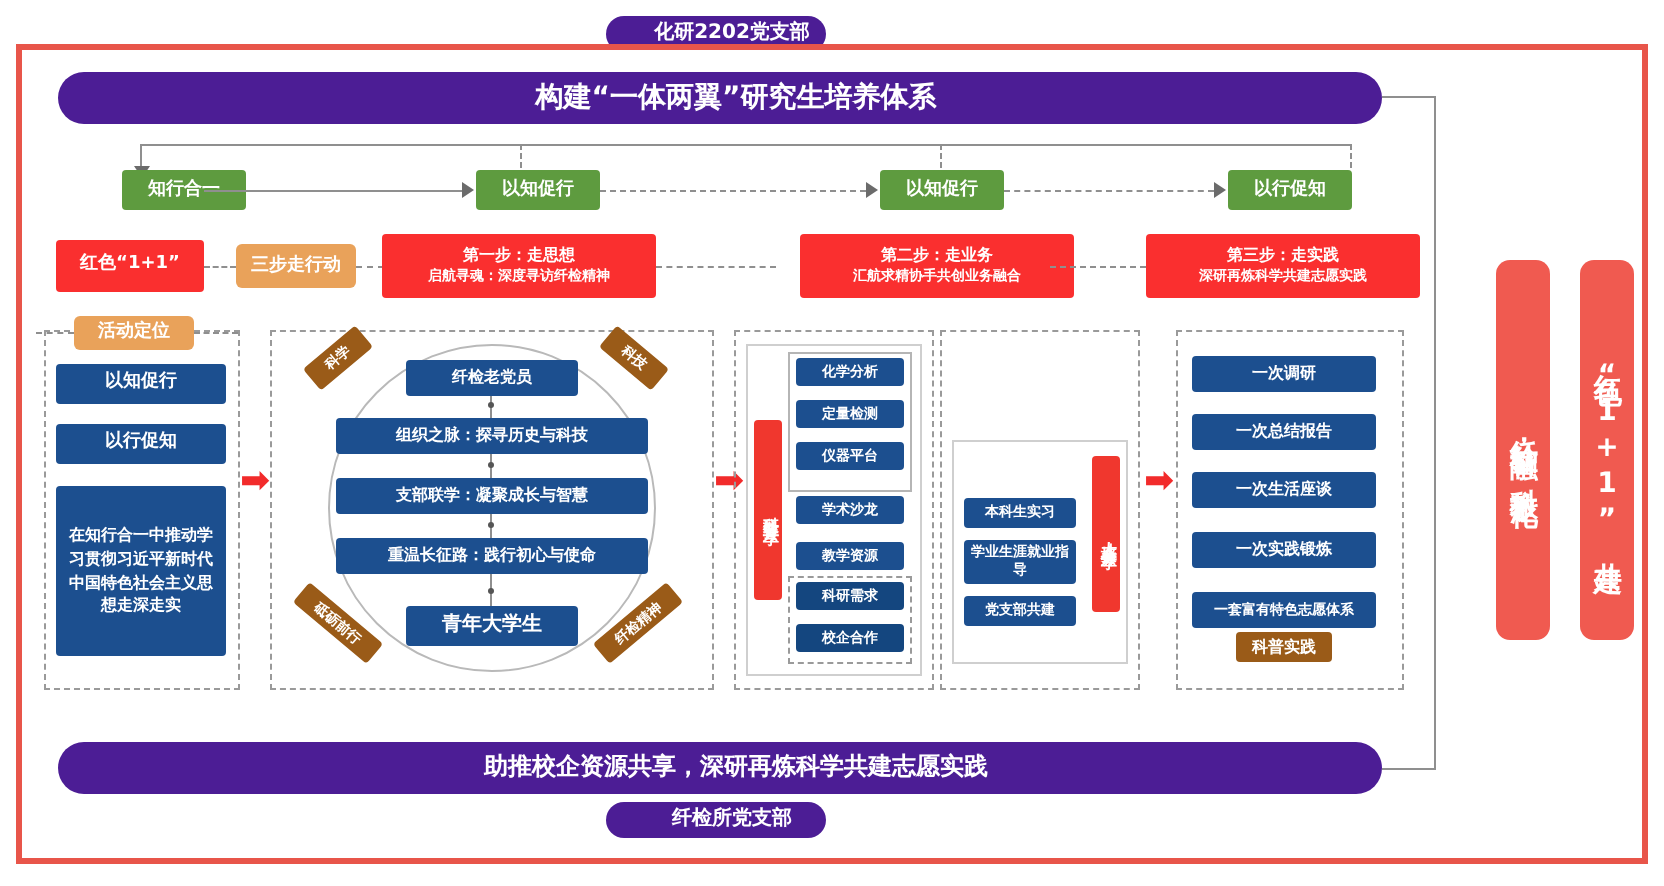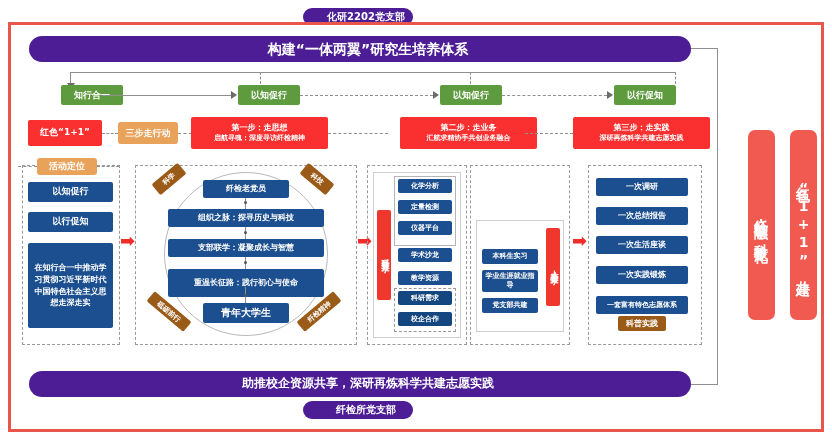--- a/index.html
+++ b/index.html
@@ -182,21 +182,21 @@
   <div class="bluebox" style="left:28px; top:243px; width:85px; height:85px; font-size:8px; padding:4px; line-height:1.45;">在知行合一中推动学习贯彻习近平新时代中国特色社会主义思想走深走实</div>
 
   <div class="arrowred" style="left:120px; top:232px; font-size:18px;">➡</div>
 
   <div class="dashbox" style="left:135px; top:165px; width:222px; height:180px;"></div>
   <div class="circle" style="left:164px; top:172px; width:164px; height:164px;"></div>
 
   <div class="bluebox" style="left:203px; top:180px; width:86px; height:18px; font-size:8px;">纤检老党员</div>
   <div class="bluebox" style="left:168px; top:209px; width:156px; height:18px; font-size:8px;">组织之脉：探寻历史与科技</div>
   <div class="bluebox" style="left:168px; top:239px; width:156px; height:18px; font-size:8px;">支部联学：凝聚成长与智慧</div>
-  <div class="bluebox" style="left:168px; top:269px; width:156px; height:28px; font-size:8px;">重温长征路：践行初心与使命</div>
+  <div class="bluebox" style="left:168px; top:269px; width:156px; height:18px; font-size:8px;">重温长征路：践行初心与使命</div>
   <div class="bluebox" style="left:203px; top:303px; width:86px; height:20px; font-size:10px;">青年大学生</div>
 
   <div class="line" style="left:245px; top:198px; width:1px; height:11px;"></div>
   <div class="dot" style="left:244px; top:201px;"></div>
   <div class="line" style="left:245px; top:227px; width:1px; height:12px;"></div>
   <div class="dot" style="left:244px; top:231px;"></div>
   <div class="line" style="left:245px; top:257px; width:1px; height:12px;"></div>
   <div class="dot" style="left:244px; top:261px;"></div>
   <div class="line" style="left:245px; top:287px; width:1px; height:16px;"></div>
   <div class="dot" style="left:244px; top:294px;"></div>

